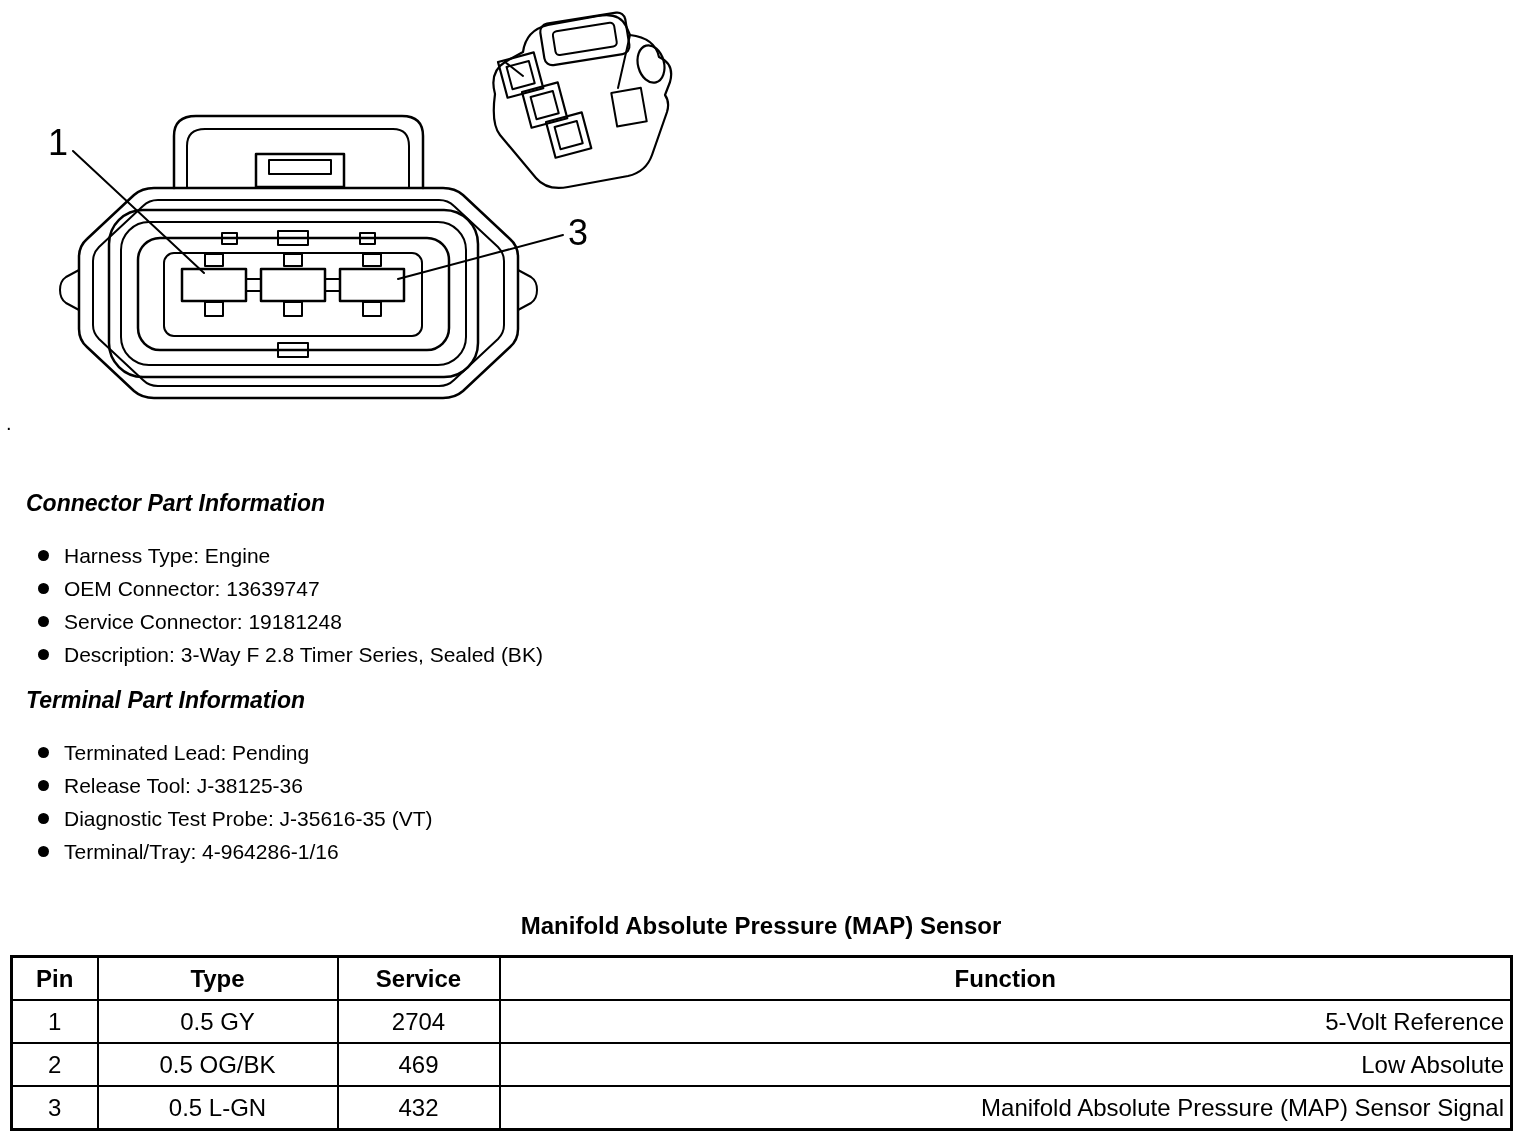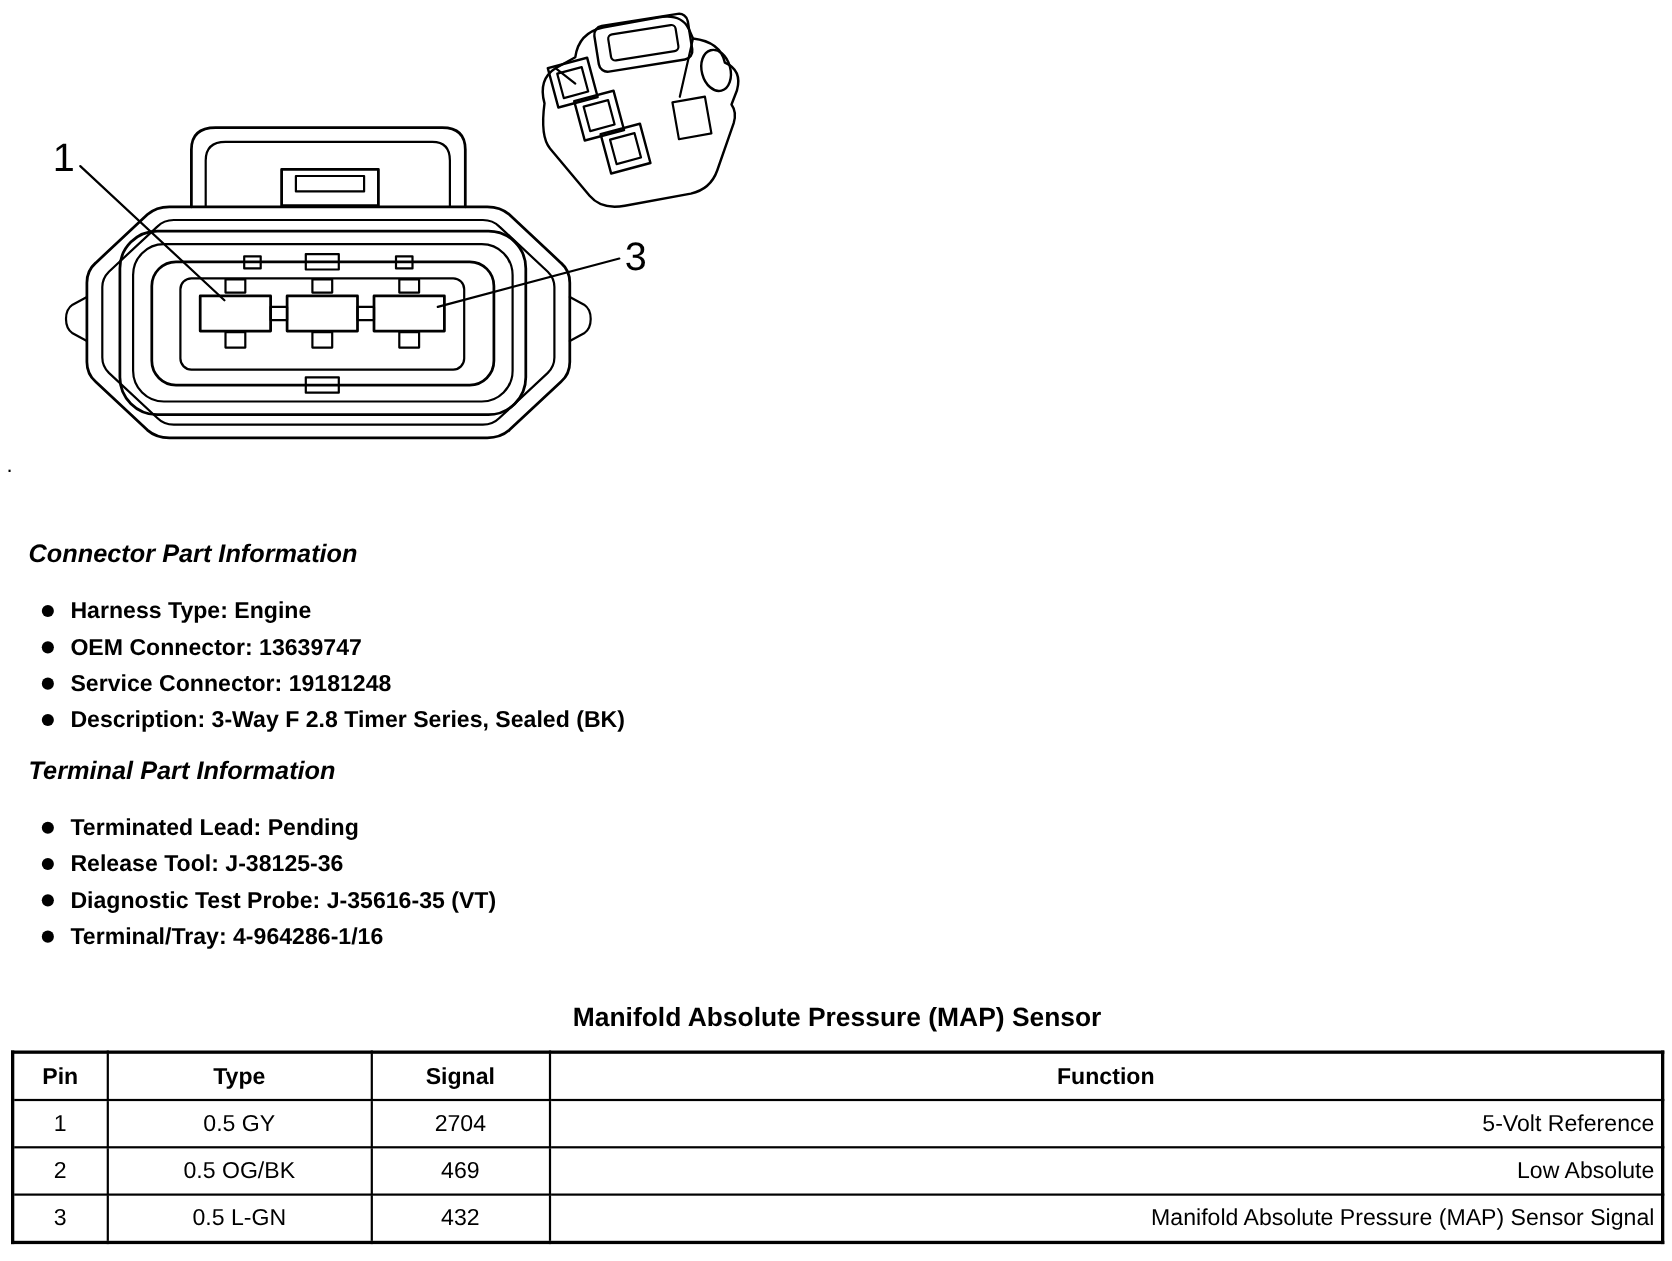--- a/index.html
+++ b/index.html
@@ -11,35 +11,35 @@
   .stray-dot { position:absolute; left:6px; top:412px; font-size:20px; }
 
   .content { position:absolute; left:10px; top:474px; width:1502px; }
 
   .section-title { font-size:23px; font-weight:bold; margin:16px; line-height:27px;font-style:italic; }
   .section-title.second { margin-top:16px; }
 
   ul.bullet-list { list-style:none; margin:22px 0 0 0; padding:0; }
   ul.bullet-list li {
     position:relative; padding-left:54px;
-    font-size:21px; line-height:33px;font-weight:bold;
+    font-size:21px; line-height:33px;
   }
   ul.bullet-list li::before {
     content:""; position:absolute; left:28px; top:11px;
     width:11px; height:11px; background:#000; border-radius:50%;
   }
 
   .table-title { text-align:center; font-size:24px; font-weight:bold; margin:44px 0 0 0; line-height:27px; }
 
   table.pinout {
     margin-top:16px; border-collapse:collapse; width:1503px;
     table-layout:fixed; border:3px solid #000;
   }
   table.pinout th, table.pinout td {
-    border:2px solid #000; height:41px; font-size:21px;
+    border:2px solid #000; height:41px; font-size:24px;
     text-align:center; padding:0 6px; overflow:hidden; white-space:nowrap;
   }
   table.pinout th { font-weight:bold; }
   table.pinout td.function-cell { text-align:right; padding-left:8px; }
   col.c-pin { width:86px; }
   col.c-wire { width:240px; }
   col.c-circuit { width:162px; }
 </style>
 </head>
 <body>
@@ -160,21 +160,21 @@
       <colgroup>
         <col class="c-pin">
           <col class="c-wire">
           <col class="c-circuit">
           <col>
       </colgroup>
       <thead>
         <tr>
           <th>Pin</th>
           <th>Type</th>
-          <th>Signal</th>
+          <th>Service</th>
           <th>Function</th>
         </tr>
       </thead>
       <tbody>
         <tr>
           <td>1</td>
           <td>0.5 GY</td>
           <td>2704</td>
           <td class="function-cell">5-Volt Reference</td>
         </tr>

